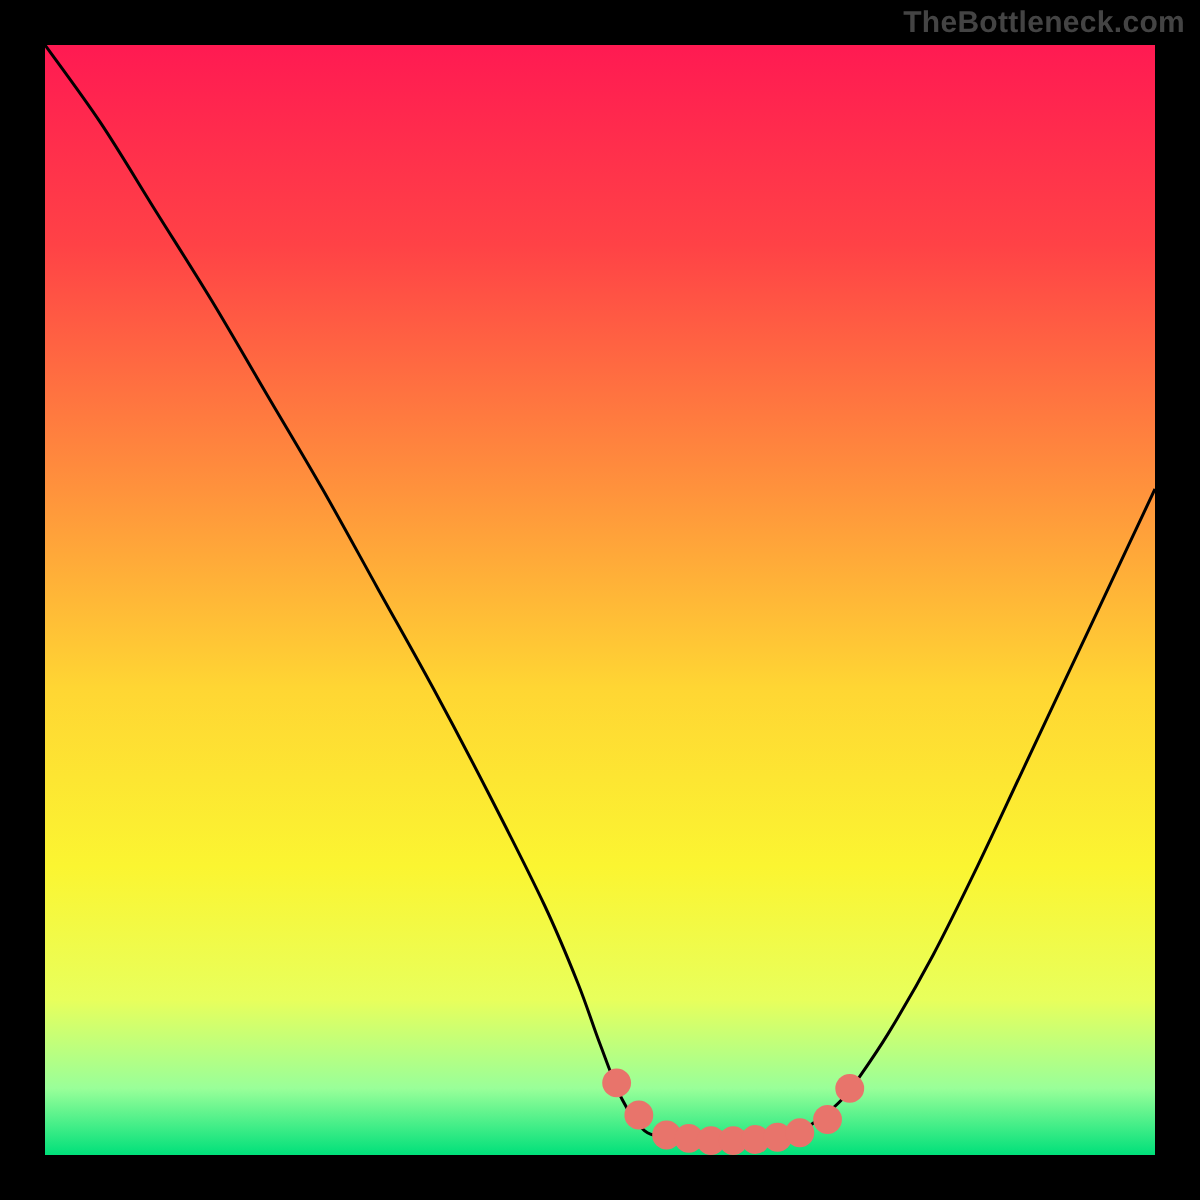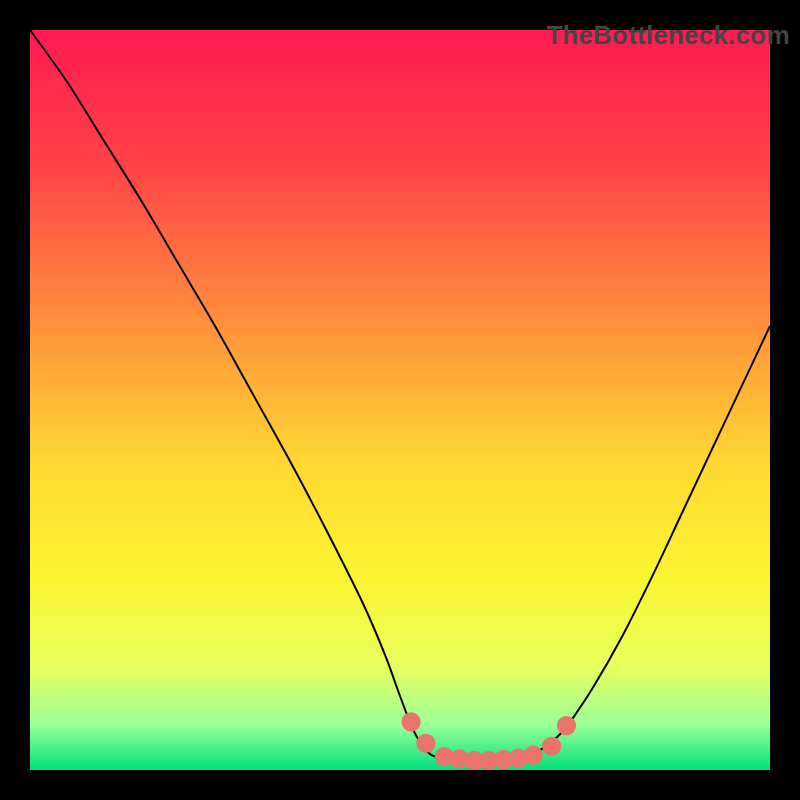--- a/index.html
+++ b/index.html
@@ -12,23 +12,23 @@
     overflow: hidden;
   }
   .frame {
     position: relative;
     width: 800px;
     height: 800px;
     background: #000;
   }
   .watermark {
     position: absolute;
-    top: 20px;
+    top: 4px;
     right: 10px;
-    font-size: 26px;
+    font-size: 20px;
     font-weight: 600;
     color: #444;
     letter-spacing: 0.2px;
     z-index: 4;
   }
   .plot-area {
     position: absolute;
     left: 30px;
     top: 30px;
     width: 740px;

